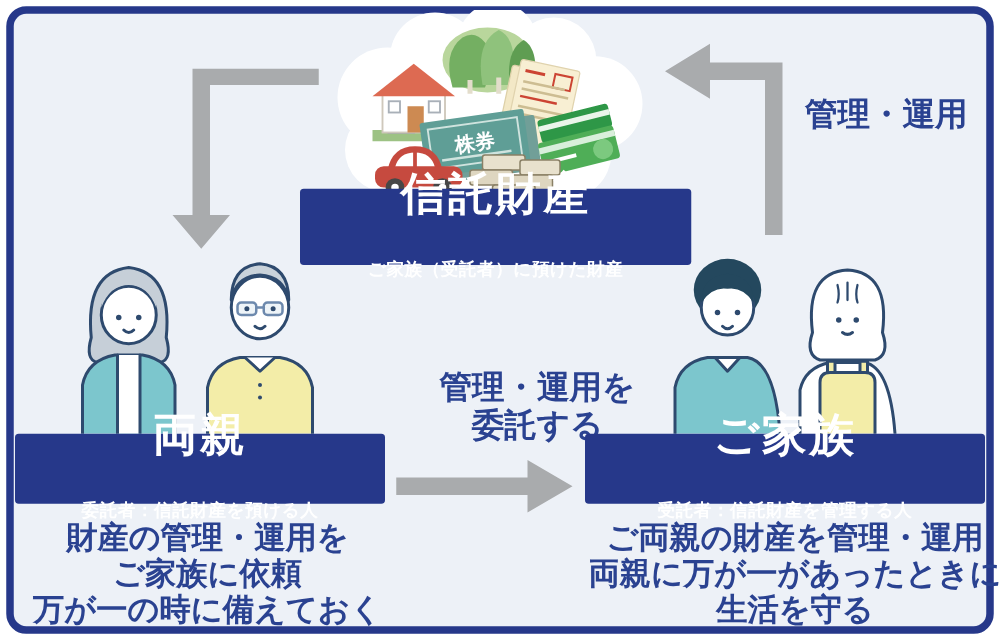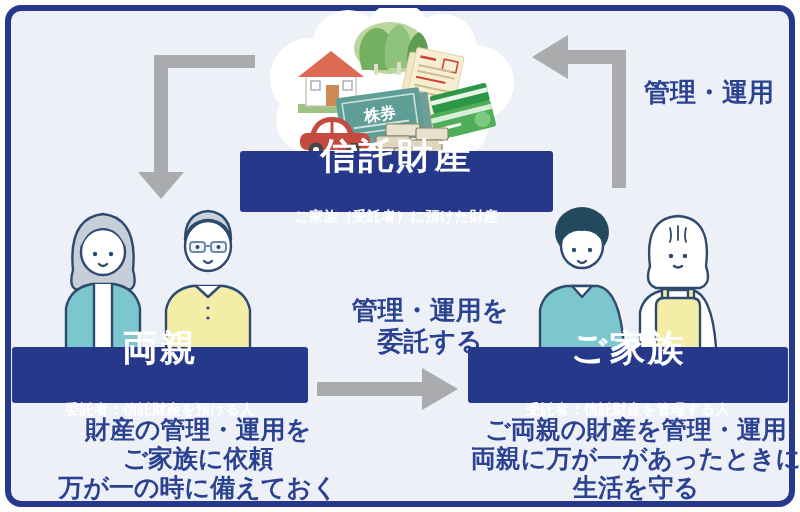--- a/index.html
+++ b/index.html
@@ -199,21 +199,21 @@
   <div class="banner" style="left:12px;top:347px;width:296px;height:56px;font-family:Liberation Serif, serif;">
     <div class="title">両親</div>
     <div class="subtitle">委託者：信託財産を預ける人</div>
   </div>
 
   <div class="banner" style="left:468px;top:347px;width:320px;height:56px;font-family:Liberation Serif, serif;">
     <div class="title">ご家族</div>
     <div class="subtitle">受託者：信託財産を管理する人</div>
   </div>
 
-  <div class="desc" style="left:6px;top:415px;width:320px;padding-left:32px;">
+  <div class="desc" style="left:6px;top:415px;width:320px;">
     <span class="line">財産の管理・運用を</span>
     <span class="line">ご家族に依頼</span>
     <span class="line">万が一の時に備えておく</span>
   </div>
 
   <div class="desc" style="left:440px;top:415px;width:344px;margin-left:24px;">
     <span class="line">ご両親の財産を管理・運用</span>
     <span class="line">両親に万が一があったときに</span>
     <span class="line">生活を守る</span>
   </div>

